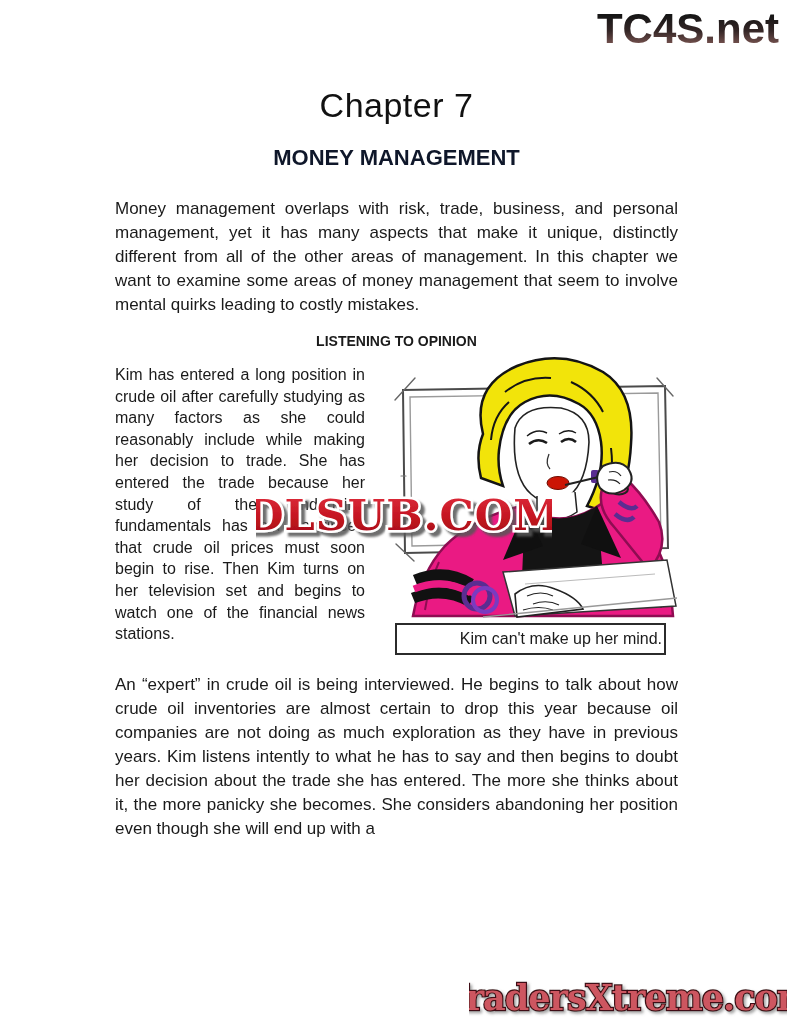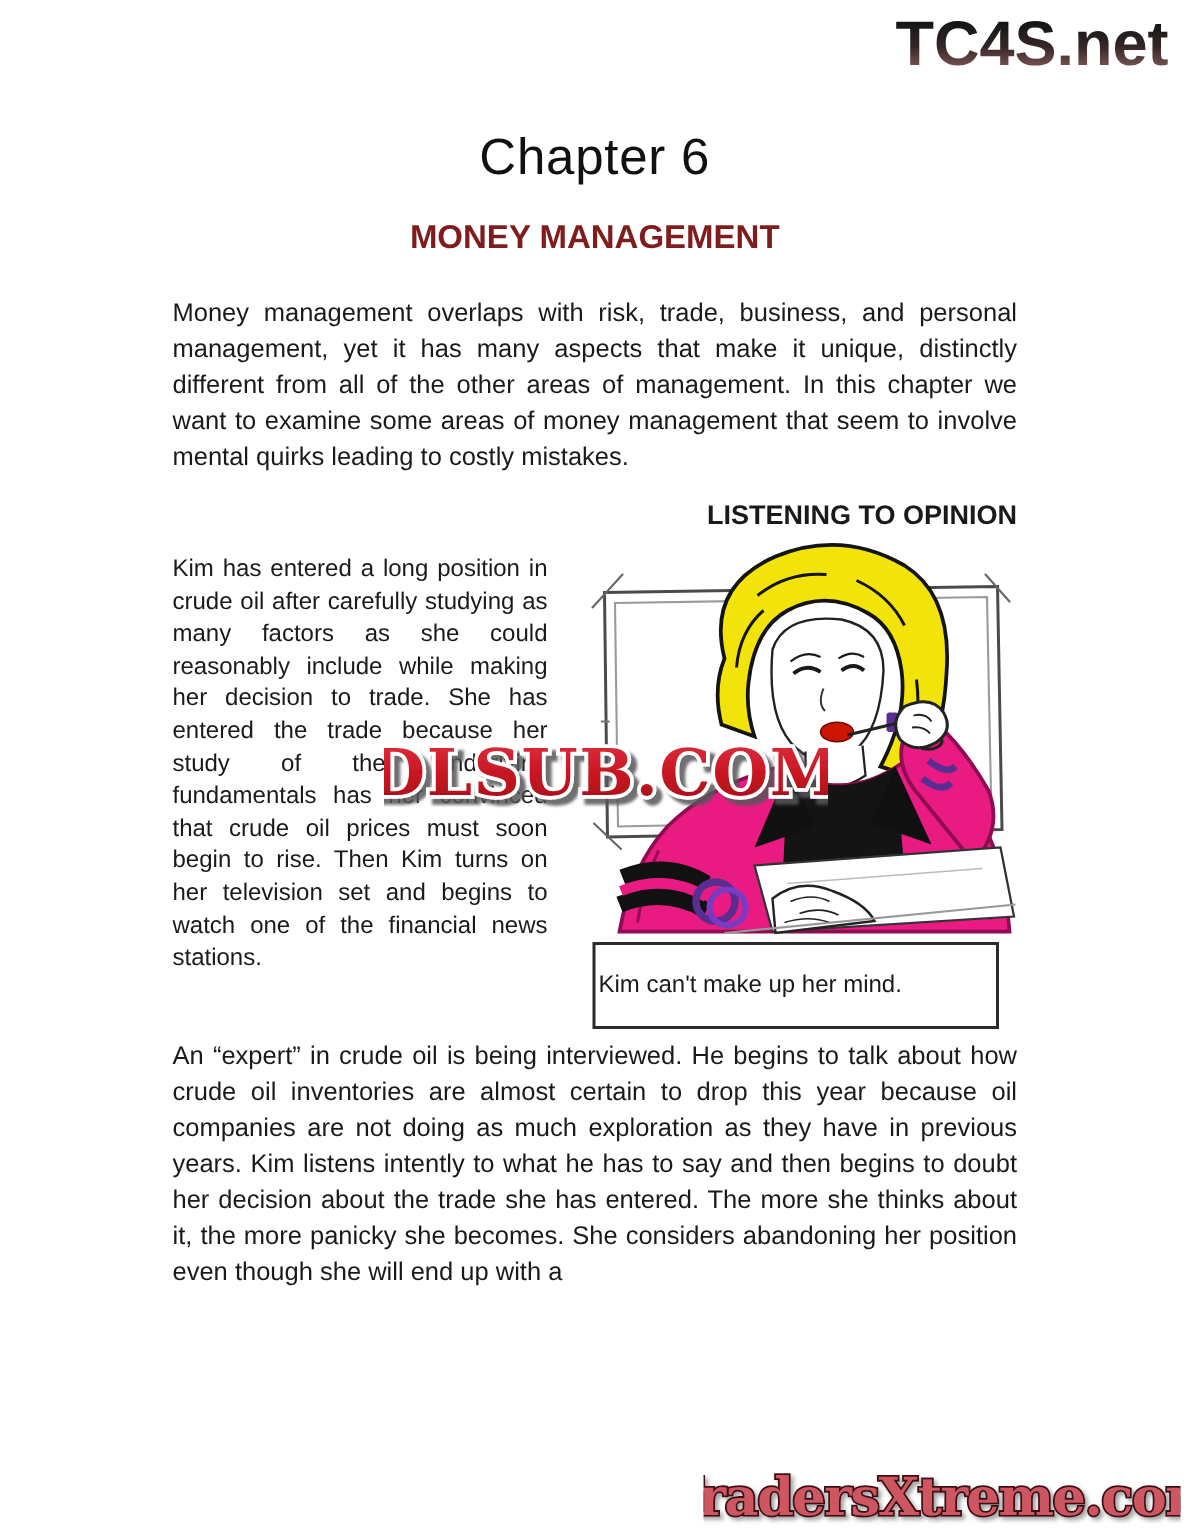--- a/index.html
+++ b/index.html
@@ -22,49 +22,49 @@
     left: 115px; top: 86px;
     width: 563px;
   }
   .chapter-title {
     font-size: 34px; font-weight: 400;
     text-align: center; color: #111;
     margin: 0 0 20px 0; letter-spacing: 0.5px;
   }
   .money-title {
     font-size: 22px; font-weight: 700;
-    text-align: center; color: #7f1d1d;
+    text-align: center; color: #0f172a;
     margin: 0 0 26px 0;
   }
   .para {
     font-size: 17px; line-height: 24px;
     text-align: justify; margin: 0 0 13px 0;
   }
   .sub-heading {
-    font-size: 18px; font-weight: 700;
-    text-align: right; margin: 16px 0 15px 0;
+    font-size: 14px; font-weight: 700;
+    text-align: center; margin: 16px 0 15px 0;
   }
 
   .kim-row { display: flex; align-items: flex-start; }
   .kim-col {
     width: 250px; flex: 0 0 250px;
     font-size: 16px; line-height: 21.6px;
     text-align: justify;
   }
   .figure-wrap { width: 313px; margin-left: 0; margin-top: -8px; position: relative; }
   .figure-wrap svg.clipart { display: block; }
   .caption-box {
     margin: 5px 12px 0 30px;
     border: 2px solid #2b2b2b;
     background: #fff;
-    text-align: left;
+    text-align: right;
     font-size: 16px;
-    padding: 18px 2px;
-  }
-  .final-para { margin-top: 6px; margin-bottom: 0; }
+    padding: 5px 2px;
+  }
+  .final-para { margin-top: 18px; margin-bottom: 0; }
 
   .page-number {
     position: absolute; left: 115px; top: 946px; width: 563px;
     text-align: center; font-size: 16px; color: #222;
   }
 
   .watermark { position: absolute; left: 256px; top: 482px; pointer-events: none; }
   .brand-bottom { position: absolute; right: 4px; top: 975px; }
 </style>
 </head>
@@ -79,21 +79,21 @@
           <stop offset="0.22" stop-color="#161616"></stop>
           <stop offset="0.55" stop-color="#342626"></stop>
           <stop offset="1" stop-color="#9a6b66"></stop>
         </linearGradient>
       </defs>
       <text x="224" y="41" text-anchor="end" font-family="Liberation Sans, sans-serif" font-size="42" font-weight="bold" fill="url(#tcgrad)">TC4S.net</text>
     </svg>
   </div>
 
   <div class="content">
-    <h1 class="chapter-title">Chapter 6</h1>
+    <h1 class="chapter-title">Chapter 7</h1>
     <h2 class="money-title">MONEY MANAGEMENT</h2>
 
     <p class="para">Money management overlaps with risk, trade, business, and personal management, yet it has many aspects that make it unique, distinctly different from all of the other areas of management.  In this chapter we want to examine some areas of money management that seem to involve mental quirks leading to costly mistakes.</p>
 
     <h3 class="sub-heading">LISTENING TO OPINION</h3>
 
     <div class="kim-row">
       <p class="kim-col para" style="margin:0">Kim has entered a long position in crude oil after carefully studying as many factors as she could reasonably include while making her decision to trade.  She has entered the trade because her study of the underlying fundamentals has her convinced that crude oil prices must soon begin to rise.  Then Kim turns on her television set and begins to watch one of the financial news stations.</p>
 
       <div class="figure-wrap">

